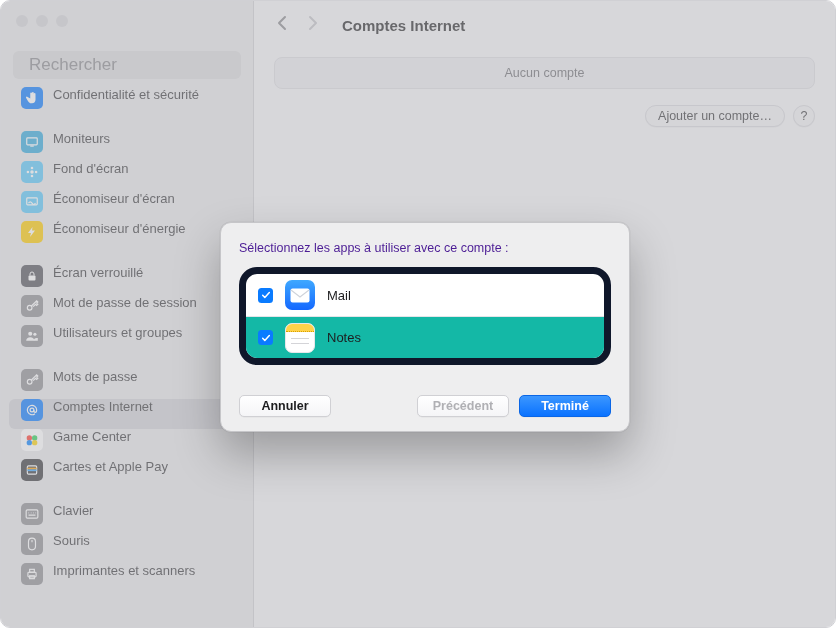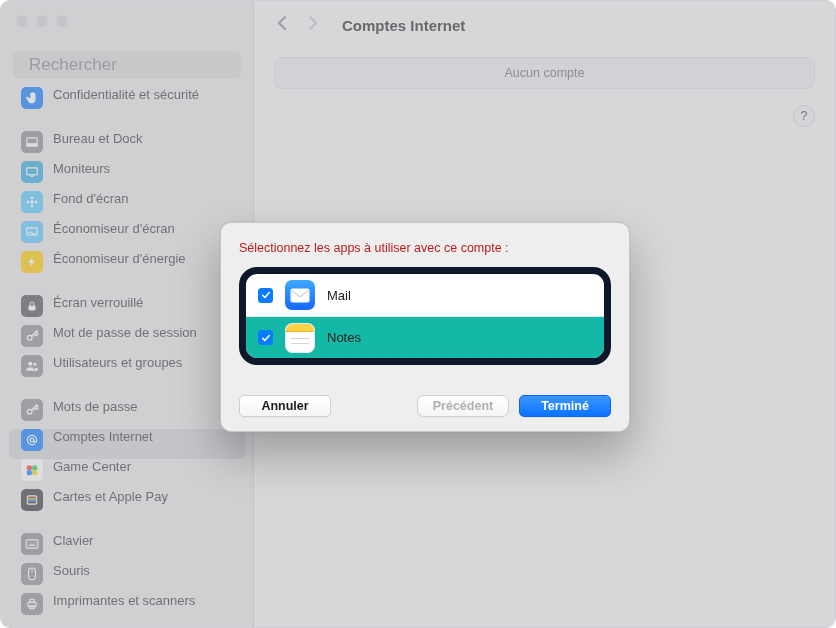--- a/index.html
+++ b/index.html
@@ -111,21 +111,21 @@
   .modal {
     position:absolute;
     left:219px; top:221px;
     width:410px;
     background:#eeeeef;
     border-radius:11px;
     border:1px solid #c6c6c9;
     box-shadow:0 22px 46px rgba(0,0,0,0.28), 0 0 0 0.5px rgba(0,0,0,0.06);
     padding:18px 18px 14px 18px;
   }
-  .modal-title { font-size:12.5px; color:#b91c1c; margin-bottom:12px; }
+  .modal-title { font-size:12.5px; color:#4c1d95; margin-bottom:12px; }
   .applist {
     background:#fff;
     border:7px solid #0f172a;
     border-radius:18px;
     overflow:hidden;
   }
   .approw {
     display:flex; align-items:center;
     height:42px;
     padding:0 12px;
@@ -155,21 +155,21 @@
   .btn {
     height:22px; border-radius:5px;
     font-size:12.5px;
     display:flex; align-items:center; justify-content:center;
     padding:0 5px;
     border:1px solid #d0d0d4;
     background:linear-gradient(#ffffff,#f5f5f7);
     box-shadow:0 0.5px 0 rgba(0,0,0,0.06);
     width:92px;
   }
-  .btn.disabled { color:#b0b0b4;border-radius:7px; }
+  .btn.disabled { color:#b0b0b4; }
   .btn.primary {
     background:linear-gradient(#3c97ff,#0a72ff);
     border:1px solid #0a66e6;
     color:#fff;
   }
   .btnrow .spacer { flex:1; }
   .btnrow .btn + .btn { margin-left:10px; }
 </style>
 </head>
 <body>
@@ -193,29 +193,20 @@
     <div class="side-scroll" id="sidelist">
         <div class="side-item">
           <div class="sicon" style="background: rgb(10, 123, 255);">
             <svg width="14" height="14" viewBox="0 0 24 24" fill="#fff">
               <path d="M9 11V4a1.5 1.5 0 013 0v6V3a1.5 1.5 0 013 0v8V5a1.5 1.5 0 013 0v10c0 3-2 6-6 6h-1c-3 0-5-2-6-4l-3-5a1.5 1.5 0 012.4-1.8L9 13z"></path>
             </svg>
           </div>
           <span>Confidentialité et sécurité</span>
         </div>
         <div class="side-gap"></div>
-        <div class="side-item">
-          <div class="sicon" style="background: rgb(142, 142, 147);">
-            <svg width="14" height="14" viewBox="0 0 24 24" fill="#fff">
-              <rect x="3" y="5" width="18" height="14" rx="2" fill="none" stroke="#fff" stroke-width="2"></rect>
-              <rect x="3" y="14" width="18" height="5" fill="#fff"></rect>
-            </svg>
-          </div>
-          <span>Bureau et Dock</span>
-        </div>
         <div class="side-item">
           <div class="sicon" style="background: rgb(52, 170, 220);">
             <svg width="14" height="14" viewBox="0 0 24 24" fill="#fff">
               <rect x="3" y="5" width="18" height="12" rx="1.5" fill="none" stroke="#fff" stroke-width="2"></rect>
               <rect x="9" y="18" width="6" height="2" fill="#fff"></rect>
             </svg>
           </div>
           <span>Moniteurs</span>
         </div>
         <div class="side-item">
@@ -362,20 +353,21 @@
           </svg>
       </div>
       <div class="title">Comptes Internet</div>
     </div>
 
     <div class="pane">
       <span>Aucun compte</span>
     </div>
 
     <div class="addrow">
+      <div class="pillbtn">Ajouter un compte…</div>
       <div class="helpbtn">?</div>
     </div>
   </div>
 
   <div class="dim"></div>
 
   <div class="modal">
     <div class="modal-title">Sélectionnez les apps à utiliser avec ce compte :</div>
 
     <div class="applist">

